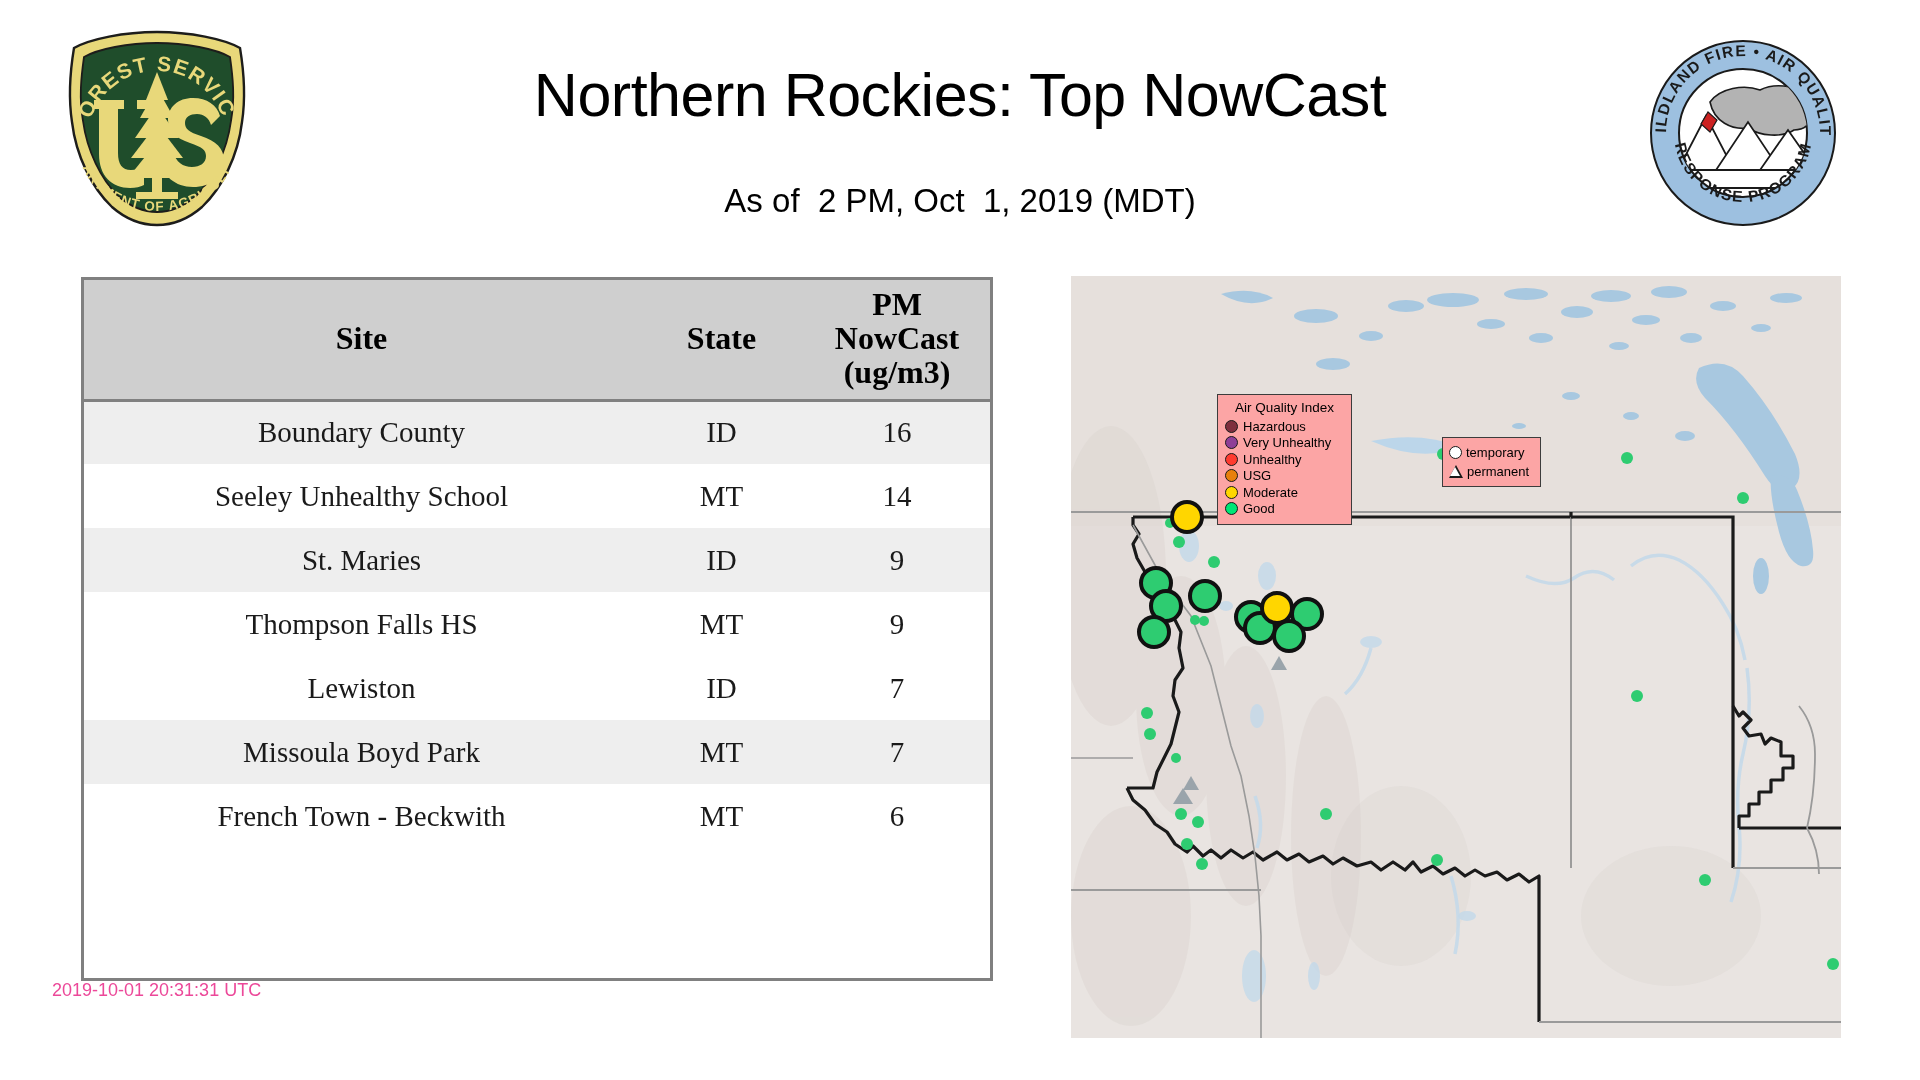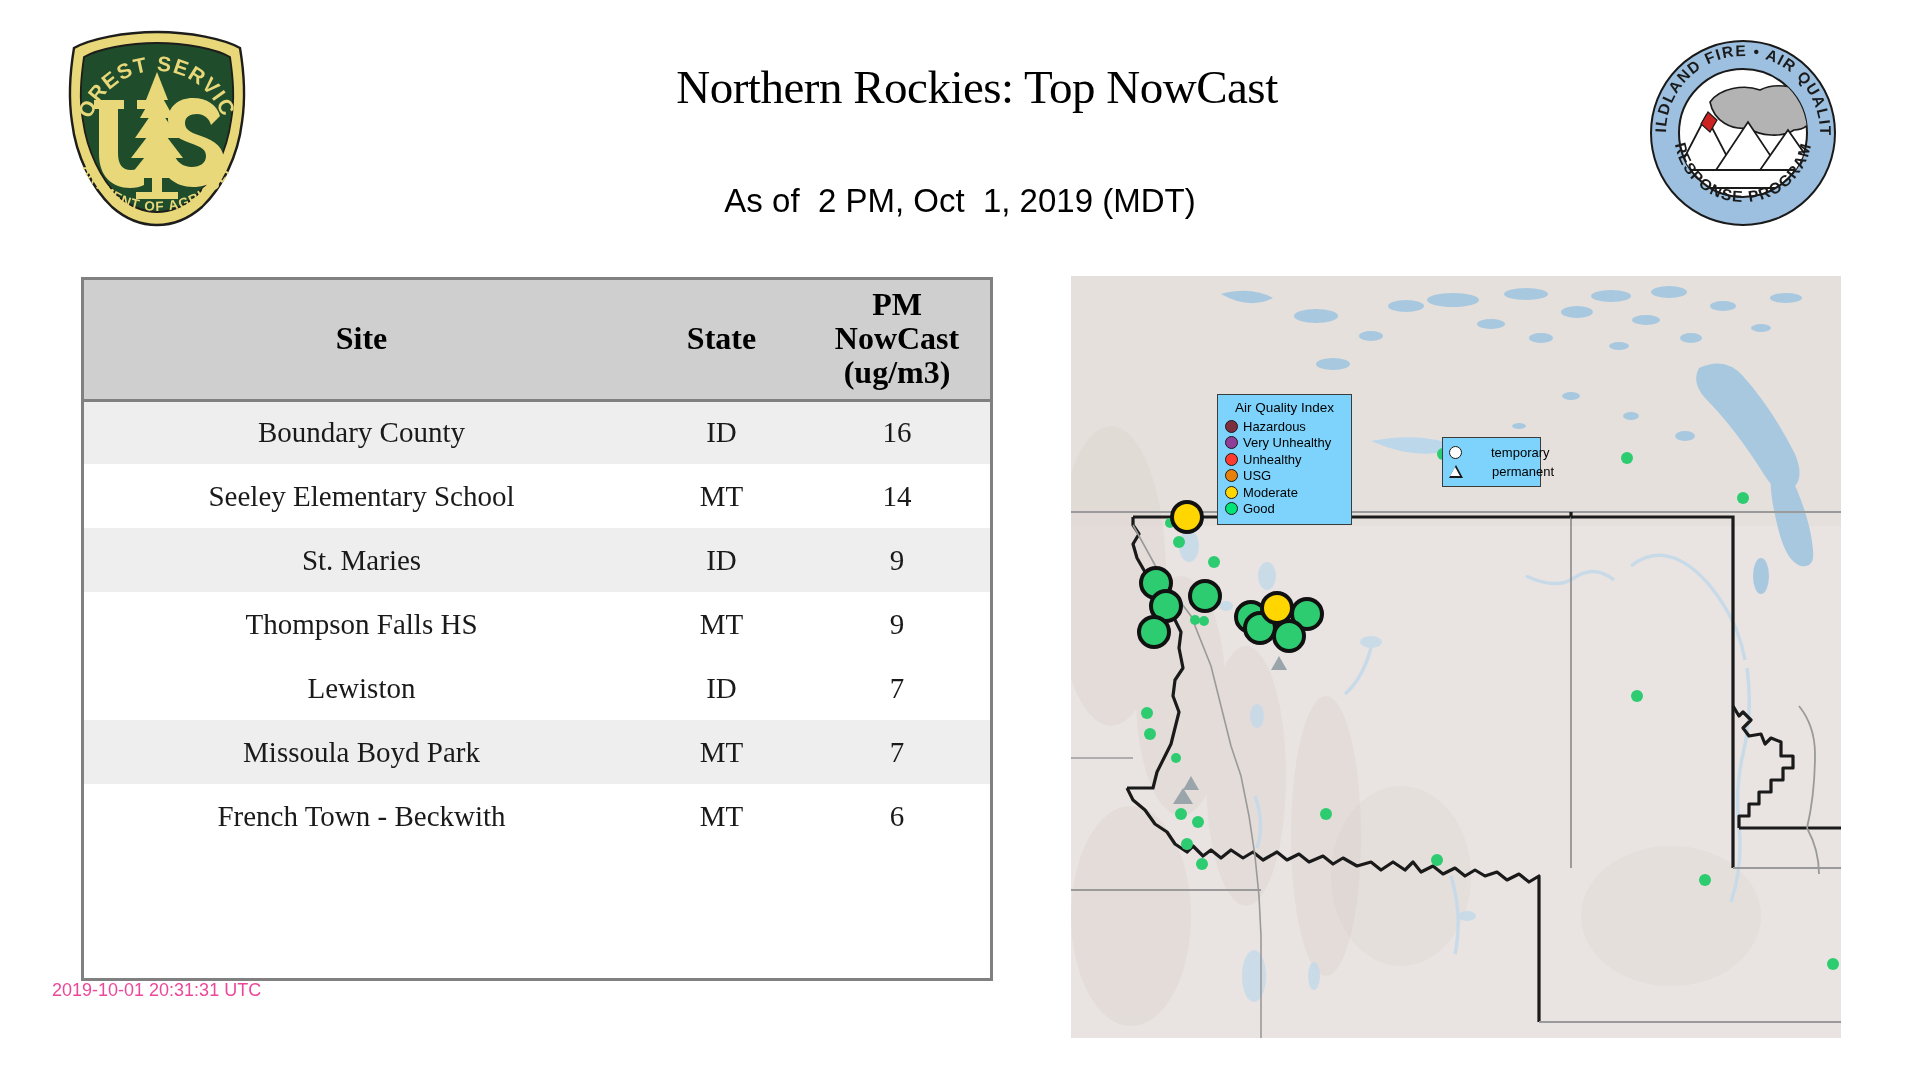--- a/index.html
+++ b/index.html
@@ -9,24 +9,24 @@
     font-family: "Liberation Sans", sans-serif;
     overflow: hidden;
   }
   #page { position: relative; width: 1920px; height: 1080px; background:#fff; }
 
   
   #fs-logo { position:absolute; left:52px; top:26px; width:210px; height:205px; }
   #wf-logo { position:absolute; left:1648px; top:38px; width:190px; height:190px; }
 
   #title {
-    position:absolute; left:317px; top:60px; width:1320px;
+    position:absolute; left:300px; top:60px; width:1320px;
     text-align:center;
-    font-family:Liberation Serif, serif;
-    font-size:47px; font-weight:400; color:#000; letter-spacing:-0.5px;
+    font-family:Liberation Sans, sans-serif;
+    font-size:61px; font-weight:400; color:#000; letter-spacing:-0.5px;
     white-space:nowrap;
   }
   #subtitle {
     position:absolute; left:300px; top:182px; width:1320px;
     text-align:center;
     font-family:"Liberation Sans", sans-serif;
     font-size:33px; font-weight:400; color:#000;
     white-space:pre;
   }
 
@@ -65,34 +65,34 @@
 
   
   #map {
     position:absolute; left:1071px; top:276px; width:770px; height:762px;
     background:#e9e4e1;
     overflow:hidden;
   }
   #map svg { display:block; width:770px; height:762px; }
 
   .legend-box {
-    position:absolute; background:#7dd3fc; border:1.5px solid #3c3c3c;
+    position:absolute; background:#fca5a5; border:1.5px solid #3c3c3c;
     font-family:"Liberation Sans", sans-serif; color:#000;
   }
   #legend-aqi { left:146px; top:118px; width:135px; padding:5px 7px 7px 7px; }
   #legend-aqi .lg-title { font-size:13.5px; text-align:center; margin-bottom:3px; }
   #legend-aqi .lg-row { display:flex; align-items:center; height:16.5px; }
   #legend-aqi .sw {
     width:13px; height:13px; border-radius:50%;
     border:1.4px solid #1a1a1a; margin-right:5px; flex:0 0 auto;
   }
   #legend-aqi .lg-label { font-size:13px; line-height:1; white-space:nowrap; }
 
   #legend-type { left:371px; top:161px; width:99px; padding:5px 6px; }
-  #legend-type .lt-row { display:flex; align-items:center; height:19px;gap:25px; }
+  #legend-type .lt-row { display:flex; align-items:center; height:19px; }
   #legend-type .lt-label { font-size:13px; margin-left:4px; white-space:nowrap; }
   .glyph-circle {
     width:13px; height:13px; border-radius:50%;
     border:1.6px solid #1a1a1a; background:#fff; flex:0 0 auto;
   }
   .glyph-tri {
     width:0; height:0; border-left:7.5px solid transparent;
     border-right:7.5px solid transparent; border-bottom:13px solid #1a1a1a;
     flex:0 0 auto; position:relative;
   }
@@ -210,21 +210,21 @@
           </th>
         </tr>
       </thead>
       <tbody>
         <tr class="odd">
           <td>Boundary County</td>
           <td>ID</td>
           <td>16</td>
         </tr>
         <tr class="even">
-          <td>Seeley Elementary School</td>
+          <td>Seeley Unhealthy School</td>
           <td>MT</td>
           <td>14</td>
         </tr>
         <tr class="odd">
           <td>St. Maries</td>
           <td>ID</td>
           <td>9</td>
         </tr>
         <tr class="even">
           <td>Thompson Falls HS</td>

